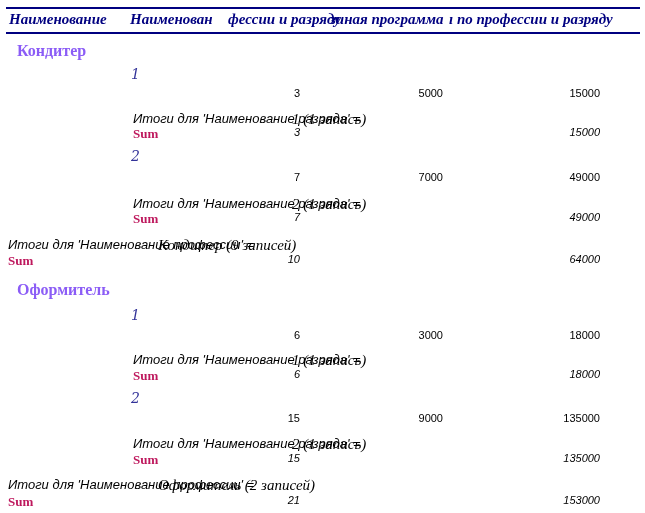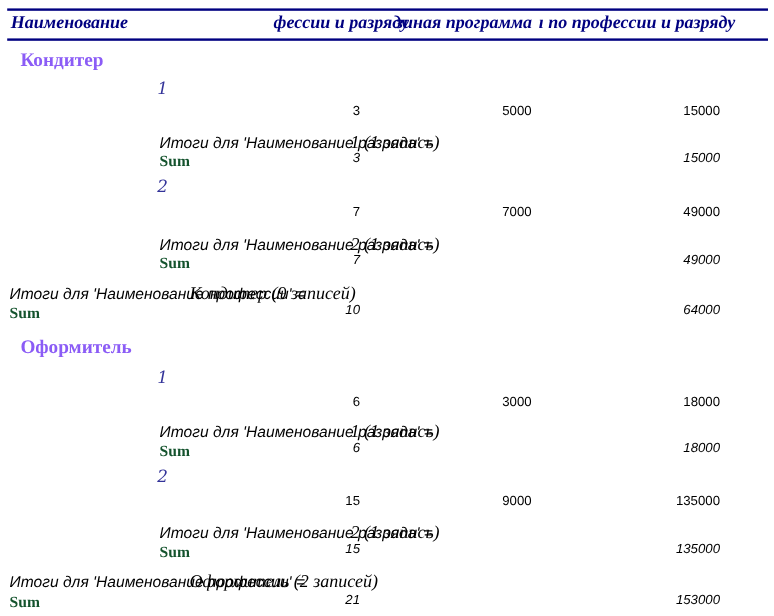--- a/index.html
+++ b/index.html
@@ -74,34 +74,35 @@
   }
   .num.c1 { left: 230px; width: 70px; }
   .num.c2 { left: 370px; width: 73px; }
   .num.c3 { left: 498px; width: 102px; }
   .num.it { font-style: italic; }
   .sum-label {
     position: absolute;
     font-family: "Liberation Serif", serif;
     font-weight: bold;
     font-size: 13px;
-    color: #14532d;
+    color: #be185d;
   }
   .sum-label.lvl2 { left: 133px; }
   .sum-label.lvl1 { left: 8px; }
 </style>
 </head>
 <body>
 
 <div class="report">
 
   <div class="hline" style="top:7px"></div>
 
   <div class="r" style="top:11px">
     <span class="hdr-cell" style="left:9px">Наименование</span>
+    <span class="hdr-cell" style="left:130px">Наименован</span>
     <span class="hdr-cell" style="left:228px">фессии и разряду</span>
     <span class="hdr-cell" style="left:330px">зиная программа</span>
     <span class="hdr-cell" style="left:449px">ı по профессии и разряду</span>
   </div>
 
   <div class="hline" style="top:32px"></div>
 
   <div class="r" style="top:42px">
     <span class="prof">Кондитер</span>
   </div>

